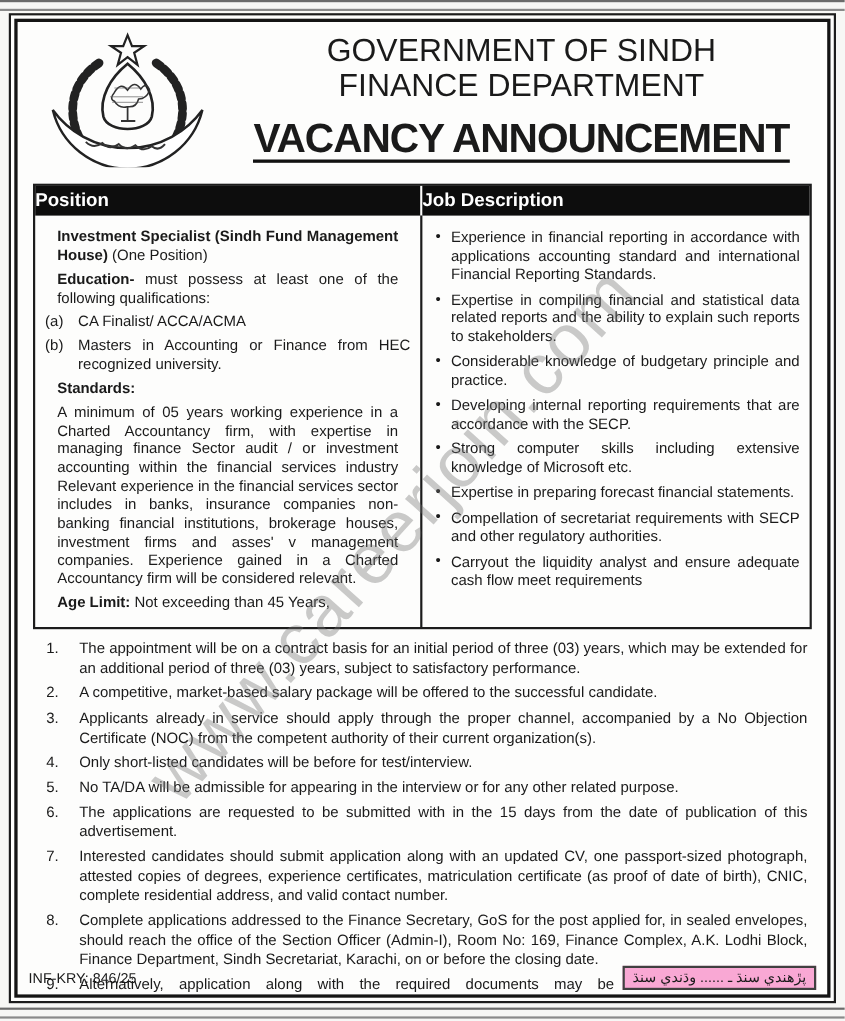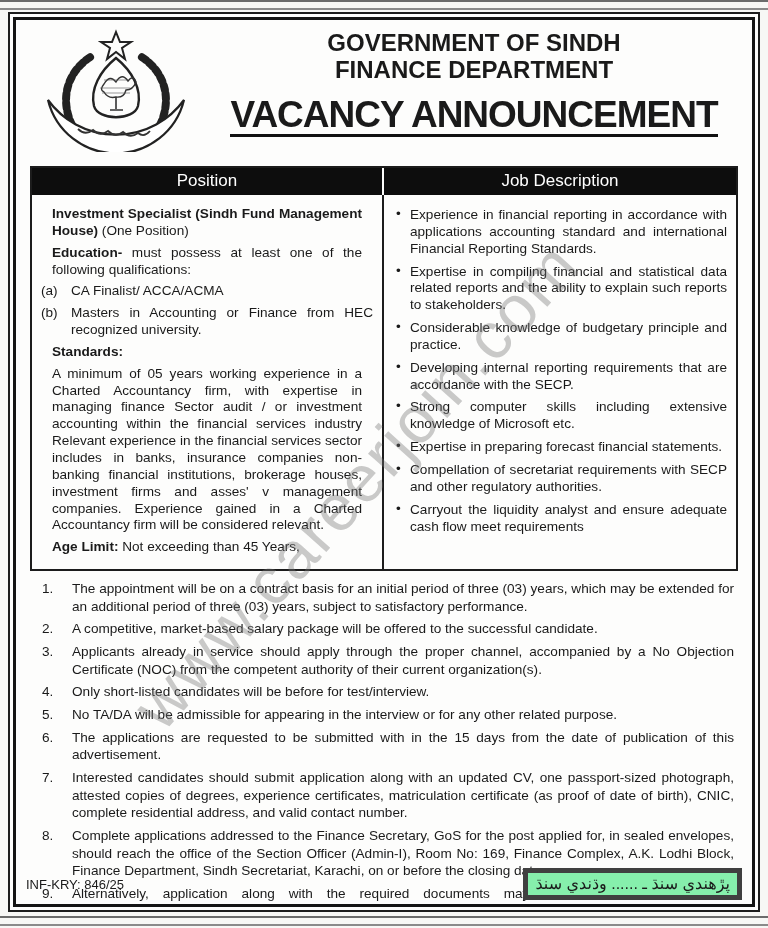--- a/index.html
+++ b/index.html
@@ -33,35 +33,35 @@
     transform: rotate(-48deg); transform-origin: left center;
     font-size: 66px; letter-spacing: 2px; white-space: nowrap;
     color: rgba(115,115,115,0.38); font-weight: 400;
     pointer-events: none; z-index: 5;
   }
 
   
   .masthead { display: flex; align-items: flex-start; }
   .emblem { width: 180px; flex: 0 0 180px; }
   .titles { flex: 1; text-align: center; padding-top: 2px; }
-  .gov-title { font-size: 24px; font-weight: 700; line-height: 1.12; letter-spacing: 0px; }
+  .gov-title { font-size: 29px; font-weight: 400; line-height: 1.12; letter-spacing: 0px; }
   .announcement {
     display: inline-block; margin-top: 12px;
     font-size: 37px; font-weight: 700; letter-spacing: -1px;
     border-bottom: 3px solid #111; padding-bottom: 1px; line-height: 1.0;
   }
 
   
   .vac-table {
     margin-top: 10px; border: 2px solid #1c1c1c;
     display: grid; grid-template-columns: 1fr 1fr;
   }
   .th {
-    background: #0d0d0d; color: #fff; text-align: center;
-    font-size: 17px; font-weight: 400; padding: 3px 0 4px 0;
+    background: #0d0d0d; color: #fff; text-align: left;
+    font-size: 17px; font-weight: 700; padding: 3px 0 4px 0;
   }
   .th.left { border-right: 2px solid #fdfdfc; }
   .td { padding: 6px 9px 8px 9px; font-size: 13.6px; line-height: 1.24; }
   .td.left { border-right: 2px solid #1c1c1c; }
   .td p { margin: 5px 11px; text-align: justify; }
   .qual { display: flex; margin: 5px 0; }
   .qual .marker { flex: 0 0 30px; }
   .qual .qtext { flex: 1; text-align: justify; }
   .bullets { list-style: none; margin: 2px 0 0 0; padding: 0; }
   .bullets li {
@@ -77,22 +77,22 @@
   .term .ttext { flex: 1; text-align: justify; padding-right: 2px; }
   .email-link { font-weight: 700; text-decoration: underline; color: #1a1a1a; }
 
   
   .frame-footer {
     position: absolute; left: 10px; right: 10px; bottom: 4px;
     display: flex; justify-content: space-between; align-items: center;
   }
   .ref-no { font-size: 13px; }
   .slogan-box {
-    border: 5px solid #404040; padding: 1px 7px 2px 7px;
-    font-size: 16px; direction: rtl; background: #86efac;
+    border: 2px solid #404040; padding: 1px 7px 2px 7px;
+    font-size: 13px; direction: rtl; background: #f9a8d4;
   }
 
   b { font-weight: 700; }
 </style>
 </head>
 <body>
 
 <div class="page">
 
   <div class="rule-band top"></div>

